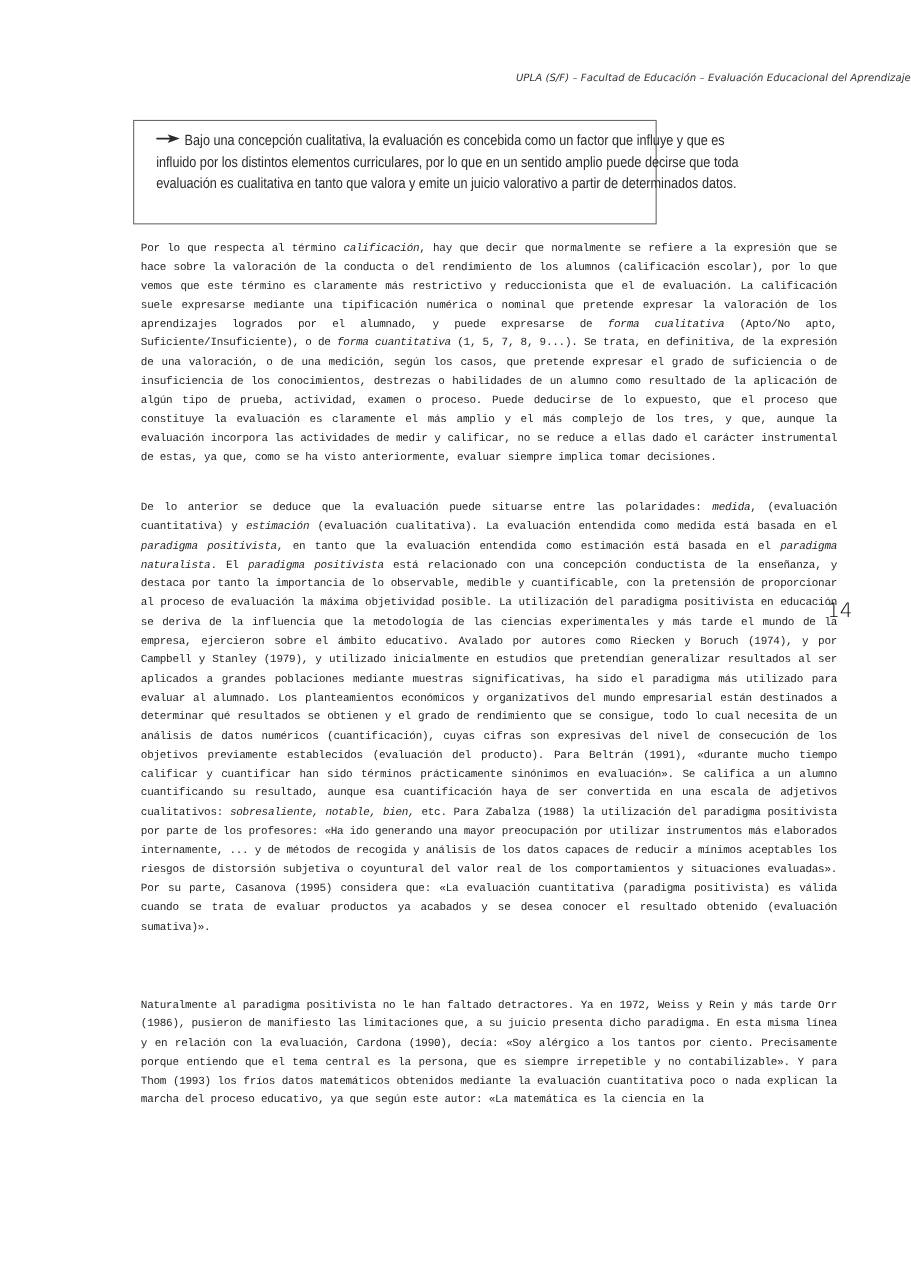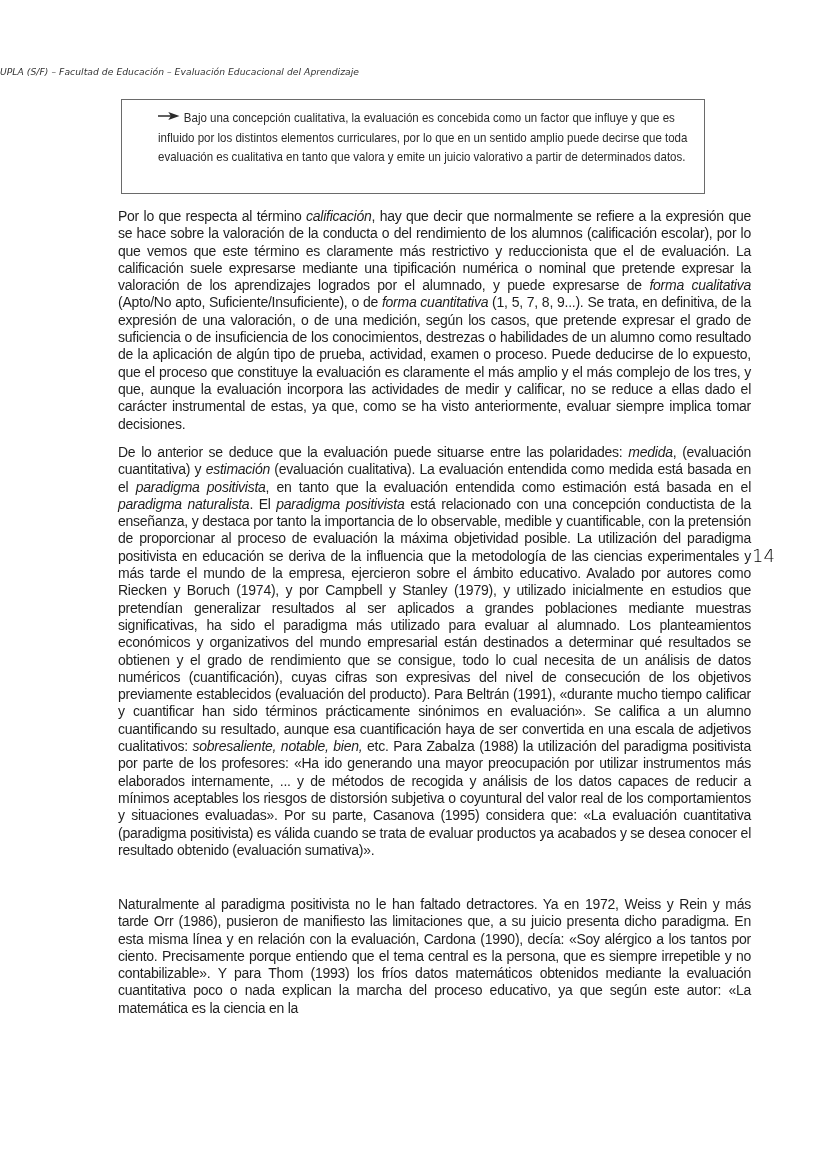--- a/index.html
+++ b/index.html
@@ -1,41 +1,41 @@
 <!DOCTYPE html>
 <html><head>
 <meta charset="utf-8">
 <style>
   html, body { margin: 0; padding: 0; background: #ffffff; }
   body { width: 828px; height: 1171px; position: relative; overflow: hidden; }
   .header {
     position: absolute; left: 0; width: 828px; top: 66px;
-    text-align: left;
+    text-align: right;
     font-family: "DejaVu Sans", sans-serif; font-style: italic;
     font-size: 9.2px; color: #333;
     letter-spacing: 0.05px;
   }
   .callout {
-    position: absolute; left: 121px; top: 99px; width: 584px; height: 95px;
+    position: absolute; left: 121px; top: 109px; width: 476px; height: 95px;
     border: 1.5px solid #6a6a6a; box-sizing: border-box;
-    padding: 8px 18px 0 36px;
+    padding: 8px 18px 0 20px;
   }
   .callout-text {
     font-family: "Liberation Sans", sans-serif;
     font-size: 13.4px; line-height: 19.5px; color: #2b2b2b;
     transform: scaleX(0.86); transform-origin: left top;
     width: 640px;
   }
   .arrow { display: inline-block; width: 26px; height: 10px; vertical-align: 1px; margin-right: 4px; }
   .body-text {
     position: absolute; left: 118px; width: 633px;
-    font-family: Liberation Sans, sans-serif;
-    font-size: 14px; line-height: 17.3px; color: #1e1e1e;
+    font-family: Liberation Mono, monospace;
+    font-size: 10px; line-height: 17.3px; color: #1e1e1e;
     text-align: justify; letter-spacing: -0.25px;
-    margin: 0;
+    margin: 10px;
   }
   .p1 { top: 208px; }
   .p2 { top: 444px; }
   .p3 { top: 896px; }
   em { font-style: italic; }
   .page-num {
     position: absolute; left: 752px; top: 545px;
     font-family: "DejaVu Sans", sans-serif; font-size: 18px; color: #000000;
     font-weight: 300;
   }

